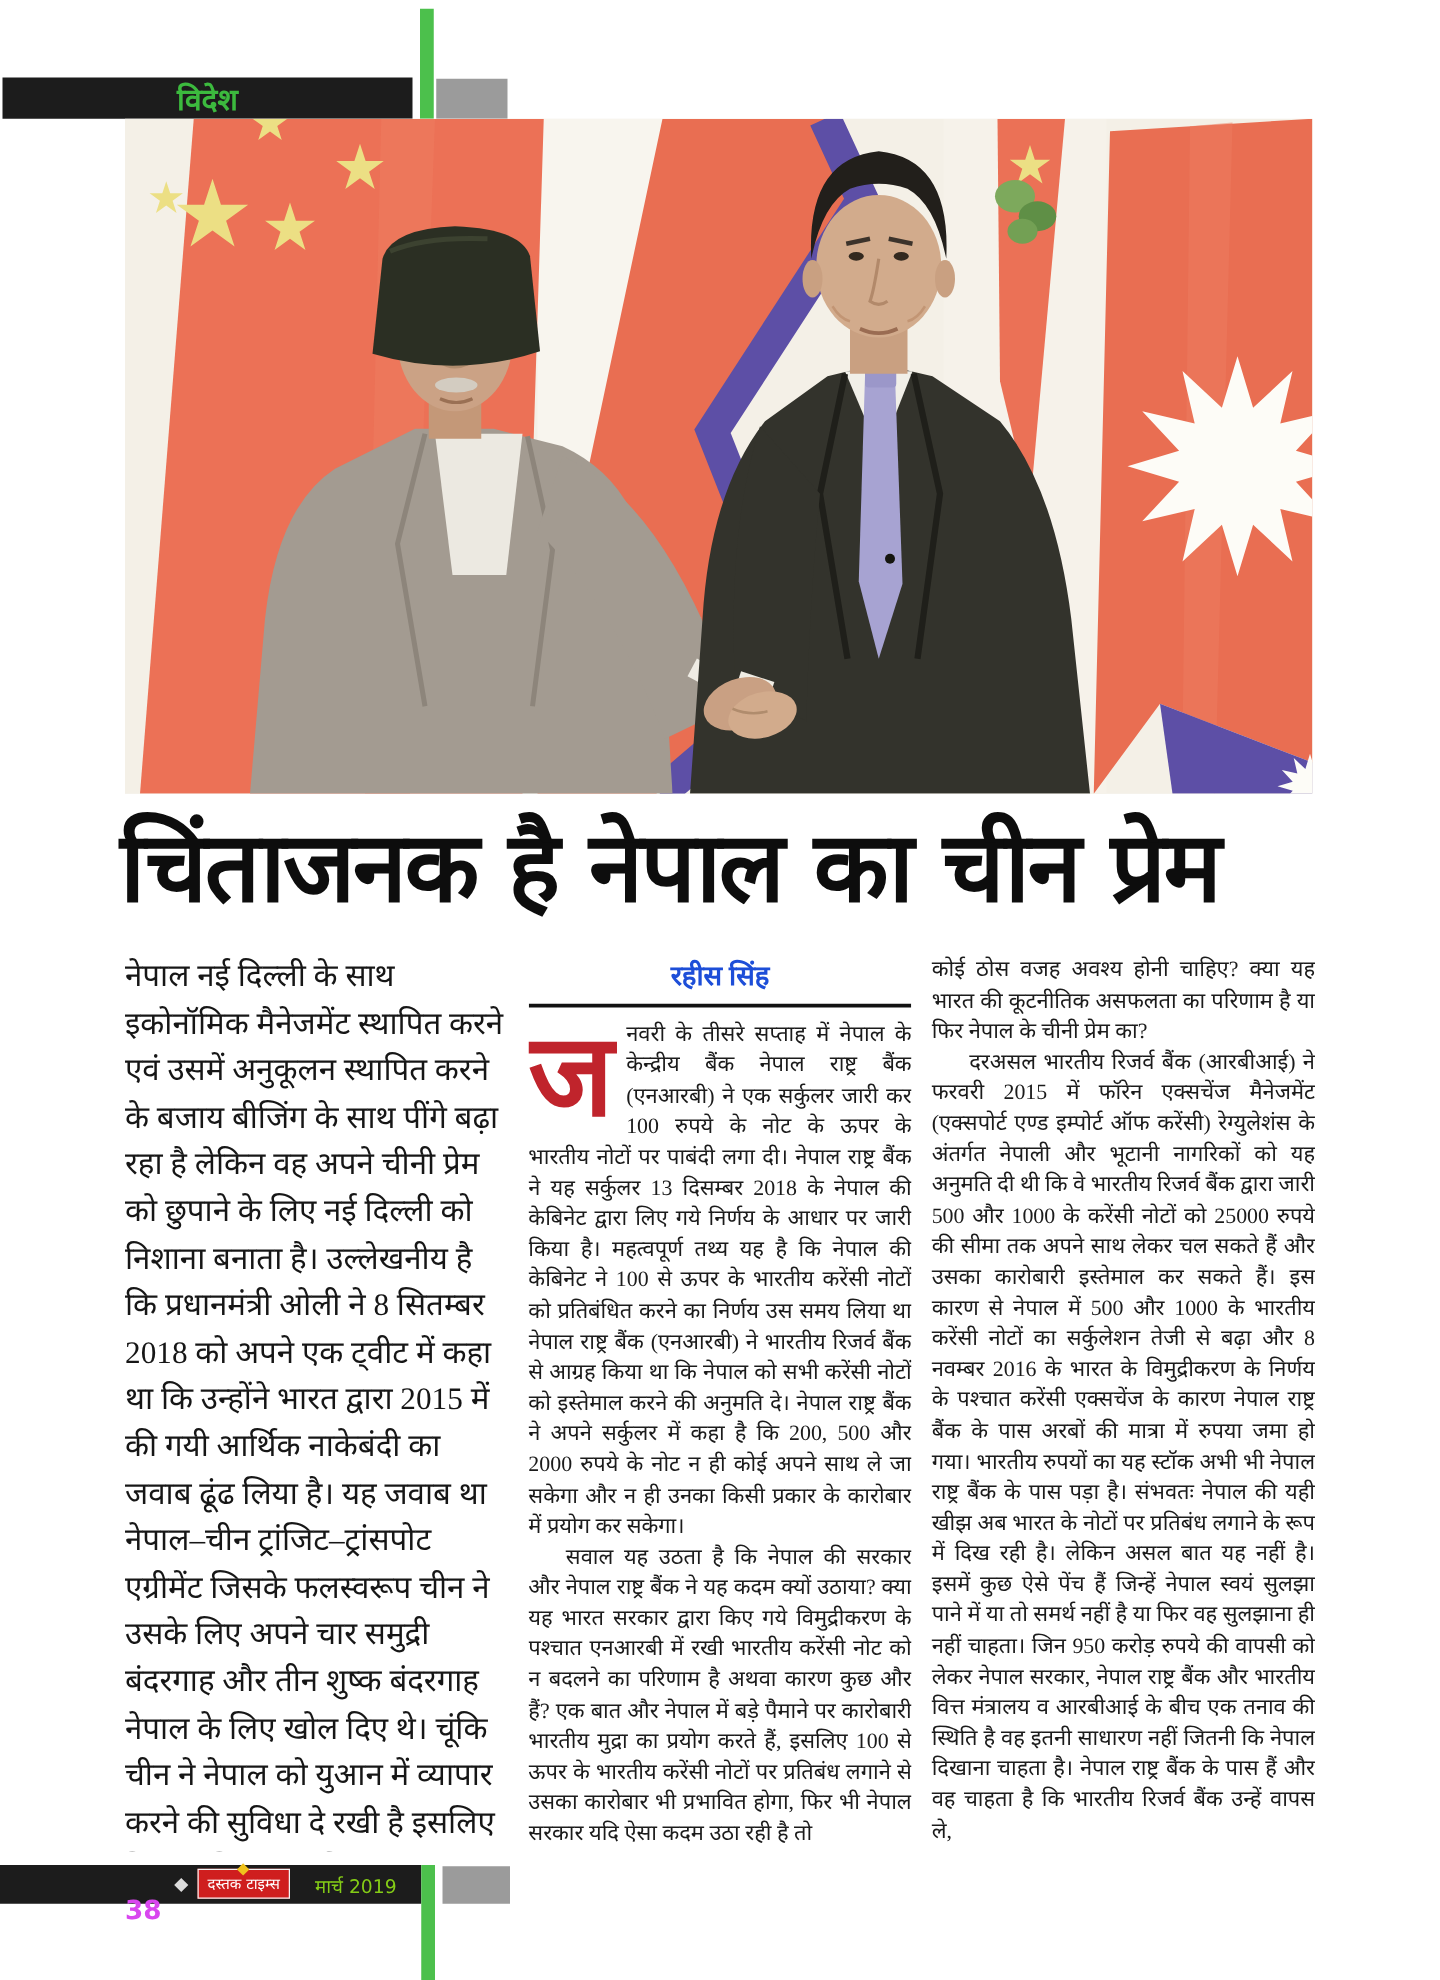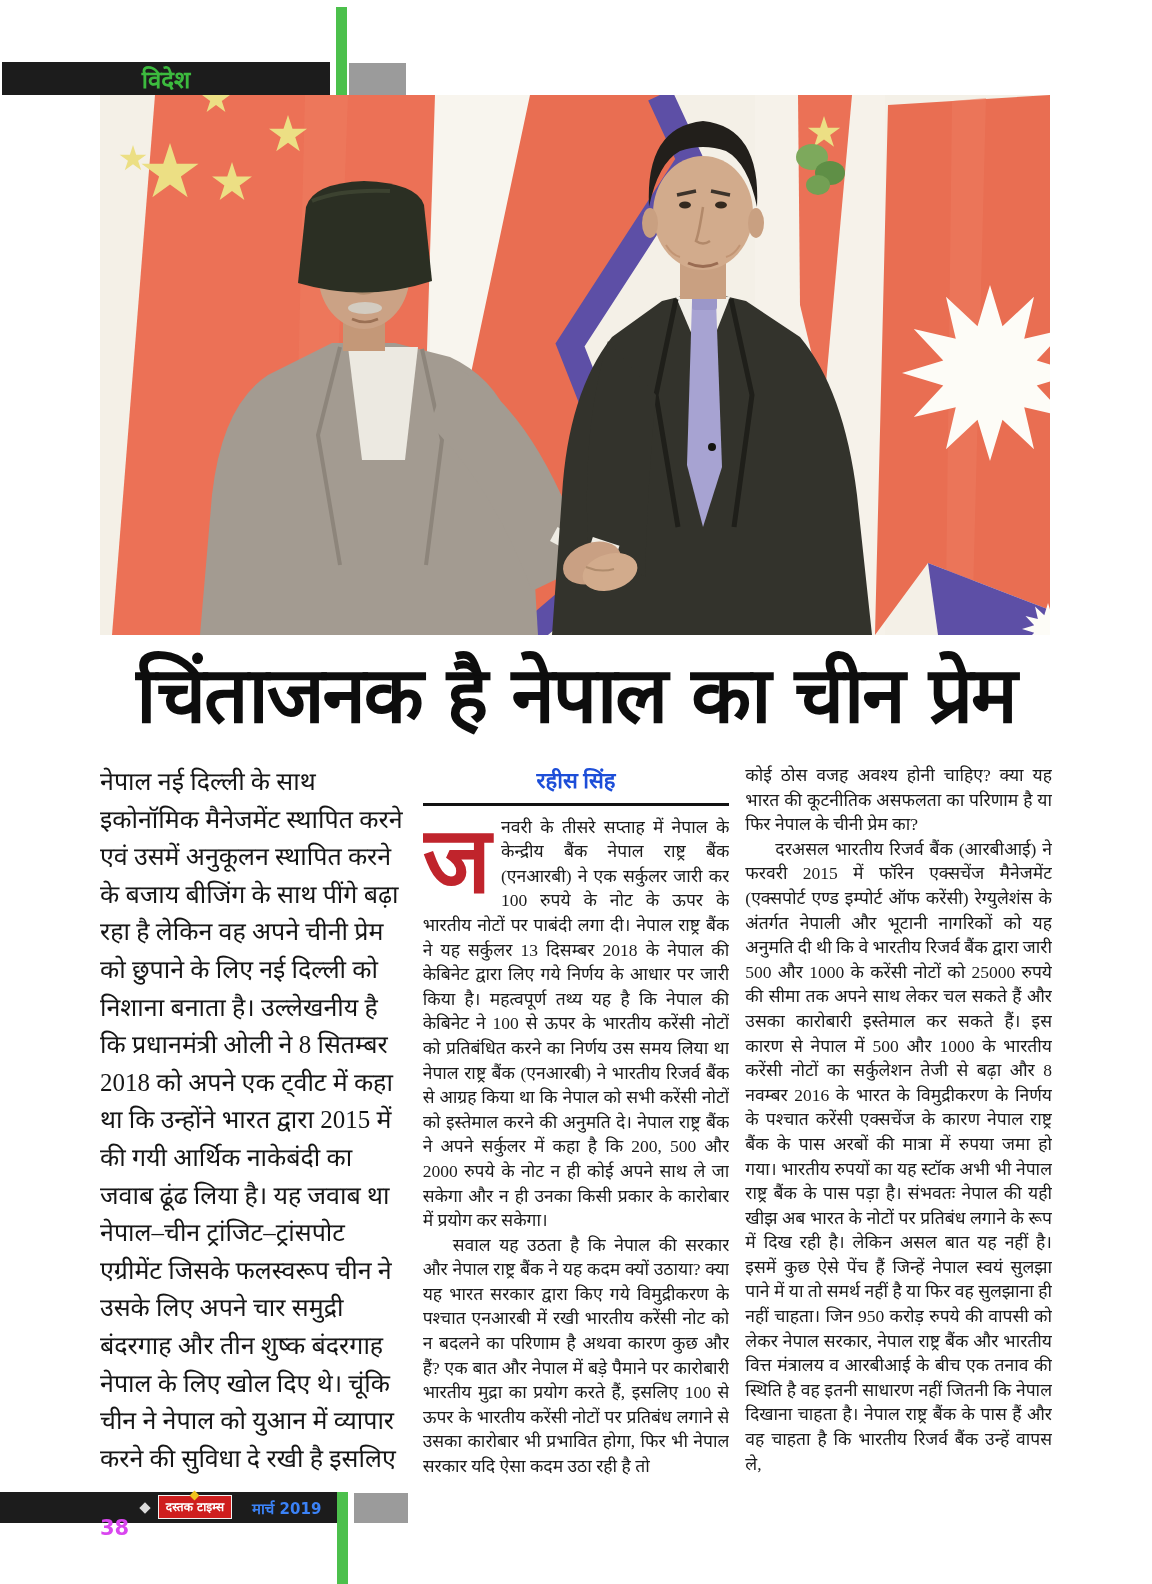--- a/index.html
+++ b/index.html
@@ -27,21 +27,21 @@
     position:absolute; left:100px; top:95px; width:950px; height:540px;
     background:#f4f0e7; overflow:hidden;
   }
   .photo svg { display:block; width:100%; height:100%; }
 
   
   .headline {
     position:absolute; left:96px; top:636px; width:960px; height:118px;
     font-family:"DejaVu Sans","Liberation Sans",sans-serif;
     font-weight:bold; font-size:78px; line-height:118px;
-    color:#0d0d0d; text-align:center; white-space:nowrap; letter-spacing:-2px;
+    color:#0d0d0d; white-space:nowrap; letter-spacing:-2px;
   }
 
   
   .columns {
     position:absolute; left:100px; top:763px; width:952px; height:718px;
     display:flex; gap:16px;
   }
   .col { flex:1 1 0; overflow:hidden; }
   .col-intro {
     font-size:25px; line-height:37.6px; color:#161616; text-align:left;
@@ -74,30 +74,30 @@
   .footer-diamond {
     position:absolute; left:141px; top:12px; width:8px; height:8px;
     background:#dcdcdc; transform:rotate(45deg);
   }
   .magazine-logo {
     position:absolute; left:158px; top:3px; width:74px; height:24px;
     background:#cf1e1e; border:1px solid #f2f2f2;
     display:flex; align-items:center; justify-content:center;
   }
   .magazine-logo .logo-text {
-    color:#ffffff; font-weight:bold; font-size:12px; line-height:12px;
+    color:#ffffff; font-weight:normal; font-size:12px; line-height:12px;
     font-family:"DejaVu Sans","Liberation Sans",sans-serif; white-space:nowrap;text-align:right;
   }
   .logo-accent {
     position:absolute; left:50%; top:-4px; width:7px; height:7px; margin-left:-4px;
     background:#f0c21d; transform:rotate(45deg);
   }
   .issue-date {
     position:absolute; left:252px; top:6px;
-    color:#3b82f6; font-weight:bold; font-size:15px;
+    color:#84cc16; font-weight:normal; font-size:15px;
     font-family:"DejaVu Sans","Liberation Sans",sans-serif; white-space:nowrap;text-align:center;
   }
   .accent-vbar-bottom { position:absolute; left:337px; top:1492px; width:11px; height:92px; background:#4cc04c; }
   .gray-box-bottom { position:absolute; left:354px; top:1493px; width:54px; height:30px; background:#9b9b9b; }
 </style>
 </head>
 <body>
 
 <div class="page">
 

